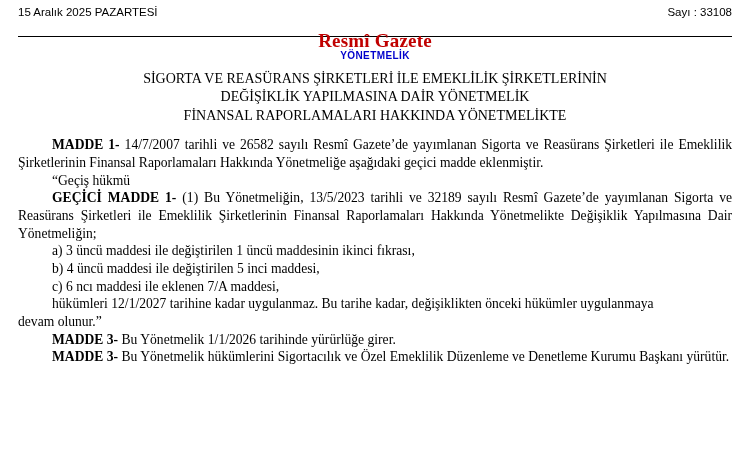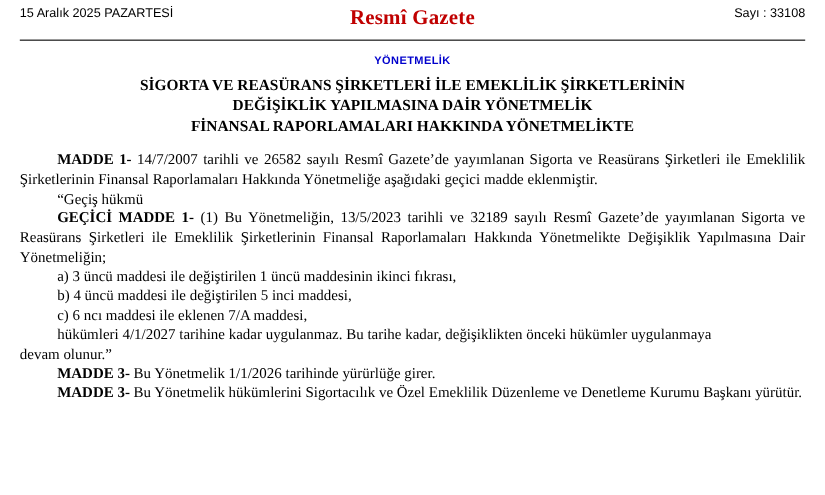--- a/index.html
+++ b/index.html
@@ -40,20 +40,21 @@
   .masthead-title {
     position: absolute;
     left: 0;
     right: 0;
     text-align: center;
     font-family: "Liberation Serif", serif;
     font-size: 19px;
     font-weight: bold;
     color: #c00000;
     letter-spacing: 0.2px;
+    margin-top: 24px;
   }
   .masthead-number {
     font-family: "Liberation Sans", sans-serif;
     font-size: 11.5px;
     color: #000;
     white-space: nowrap;
     margin-left: auto;
   }
   .rule {
     border: 0;
@@ -73,21 +74,21 @@
   }
   .issuer {
     text-align: center;
     font-size: 13.5px;
     margin-top: 14px;
     text-decoration: underline;
   }
   .title-block {
     text-align: center;
     font-size: 14px;
-    font-weight: bold;
+    font-weight: normal;
     line-height: 1.32;
     margin-top: 9px;
   }
   .title-block div { white-space: nowrap; }
 
   
   .body {
     font-size: 13.6px;
     line-height: 1.30;
     text-align: justify;
@@ -127,21 +128,21 @@
     <p class="p indent">“Geçiş hükmü</p>
 
     <p class="p indent">
       <span class="art-no">GEÇİCİ MADDE 1-</span><span> (1) Bu Yönetmeliğin, 13/5/2023 tarihli ve 32189 sayılı Resmî Gazete’de yayımlanan Sigorta ve Reasürans Şirketleri ile Emeklilik Şirketlerinin Finansal Raporlamaları Hakkında Yönetmelikte Değişiklik Yapılmasına Dair Yönetmeliğin;</span>
     </p>
 
     <p class="p indent">a) 3 üncü maddesi ile değiştirilen 1 üncü maddesinin ikinci fıkrası,</p>
     <p class="p indent">b) 4 üncü maddesi ile değiştirilen 5 inci maddesi,</p>
     <p class="p indent">c) 6 ncı maddesi ile eklenen 7/A maddesi,</p>
 
-    <p class="p indent">hükümleri 4/1/2027 tarihine kadar uygulanmaz. Bu tarihe kadar, değişiklikten önceki hükümler uygulanmaya</p>
+    <p class="p indent">hükümleri 12/1/2027 tarihine kadar uygulanmaz. Bu tarihe kadar, değişiklikten önceki hükümler uygulanmaya</p>
     <p class="p">devam olunur.”</p>
 
     <p class="p indent">
       <span class="art-no">MADDE 3-</span><span> Bu Yönetmelik 1/1/2026 tarihinde yürürlüğe girer.</span>
     </p>
 
     <p class="p indent">
       <span class="art-no">MADDE 3-</span><span> Bu Yönetmelik hükümlerini Sigortacılık ve Özel Emeklilik Düzenleme ve Denetleme Kurumu Başkanı yürütür.</span>
     </p>
 

